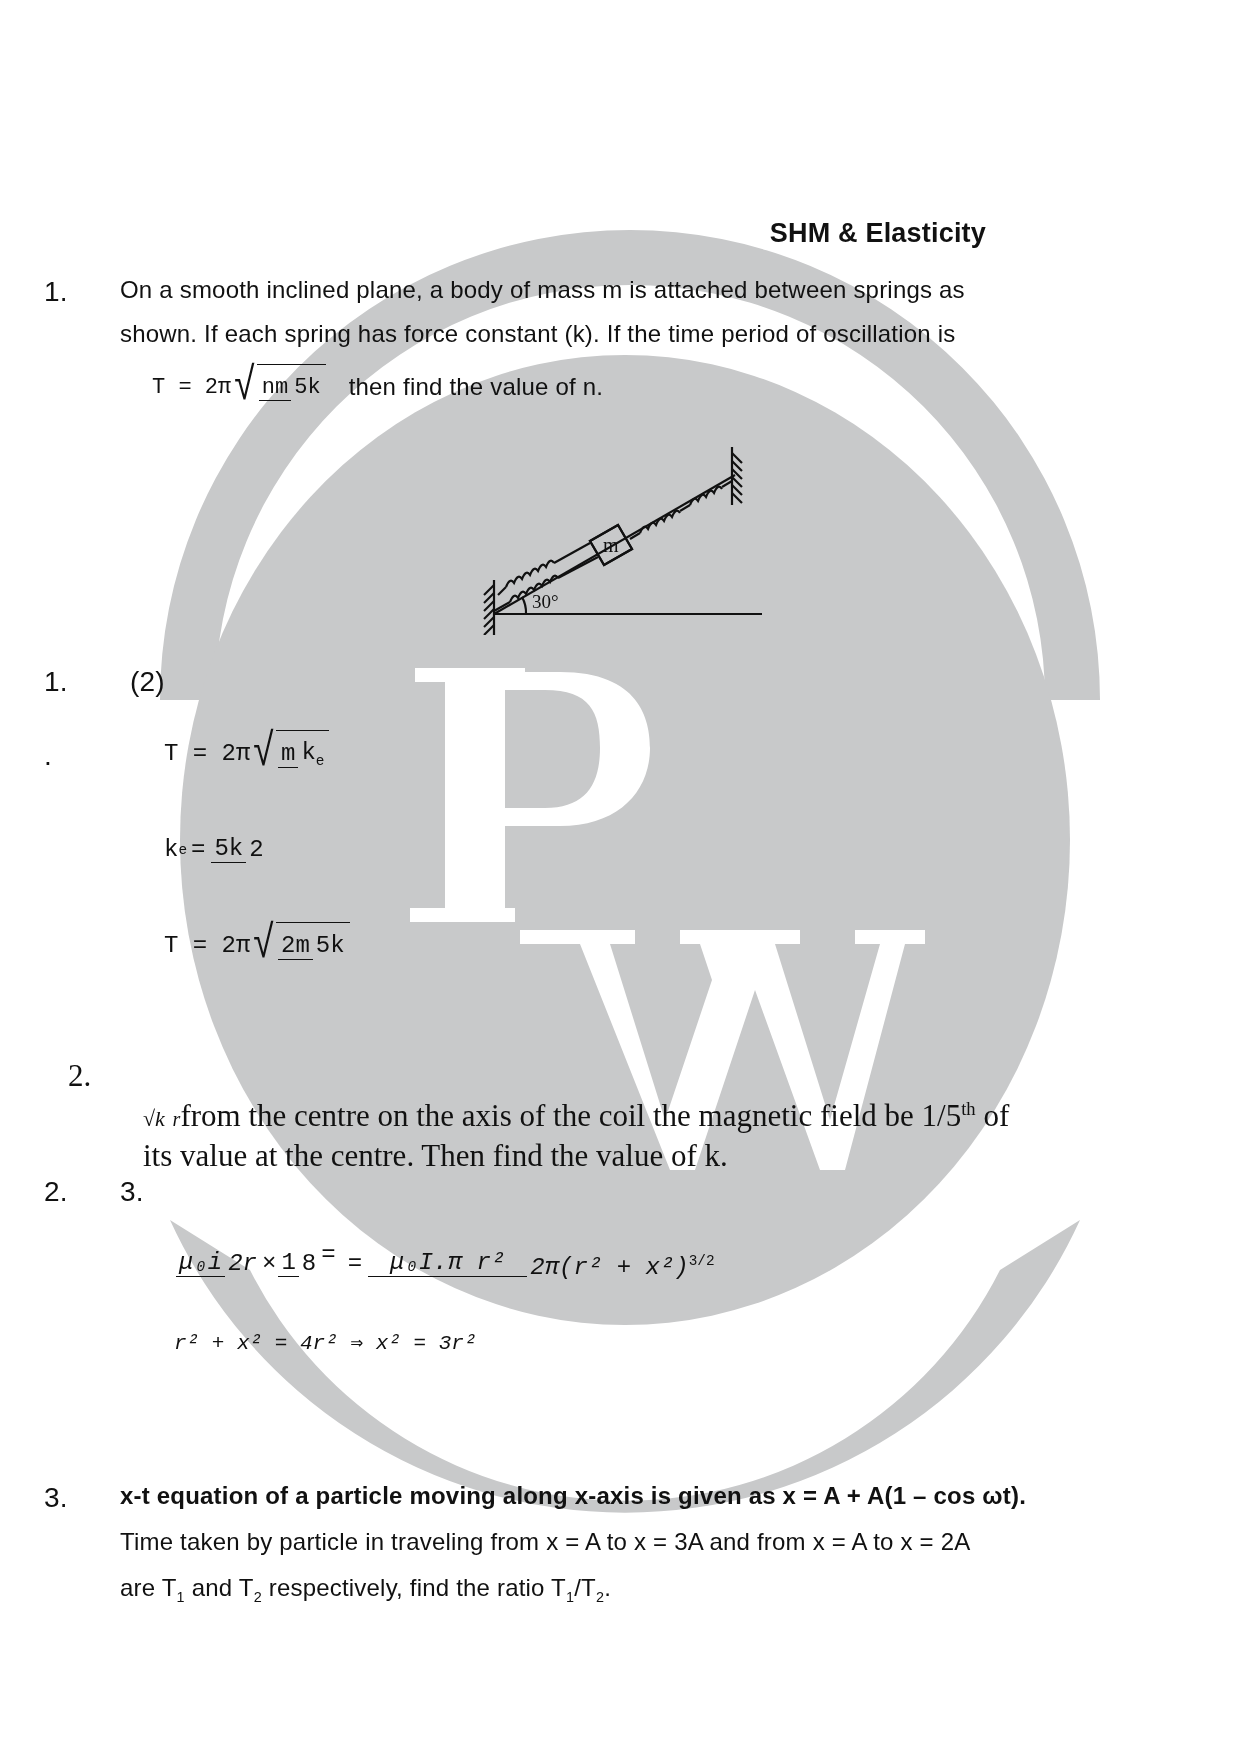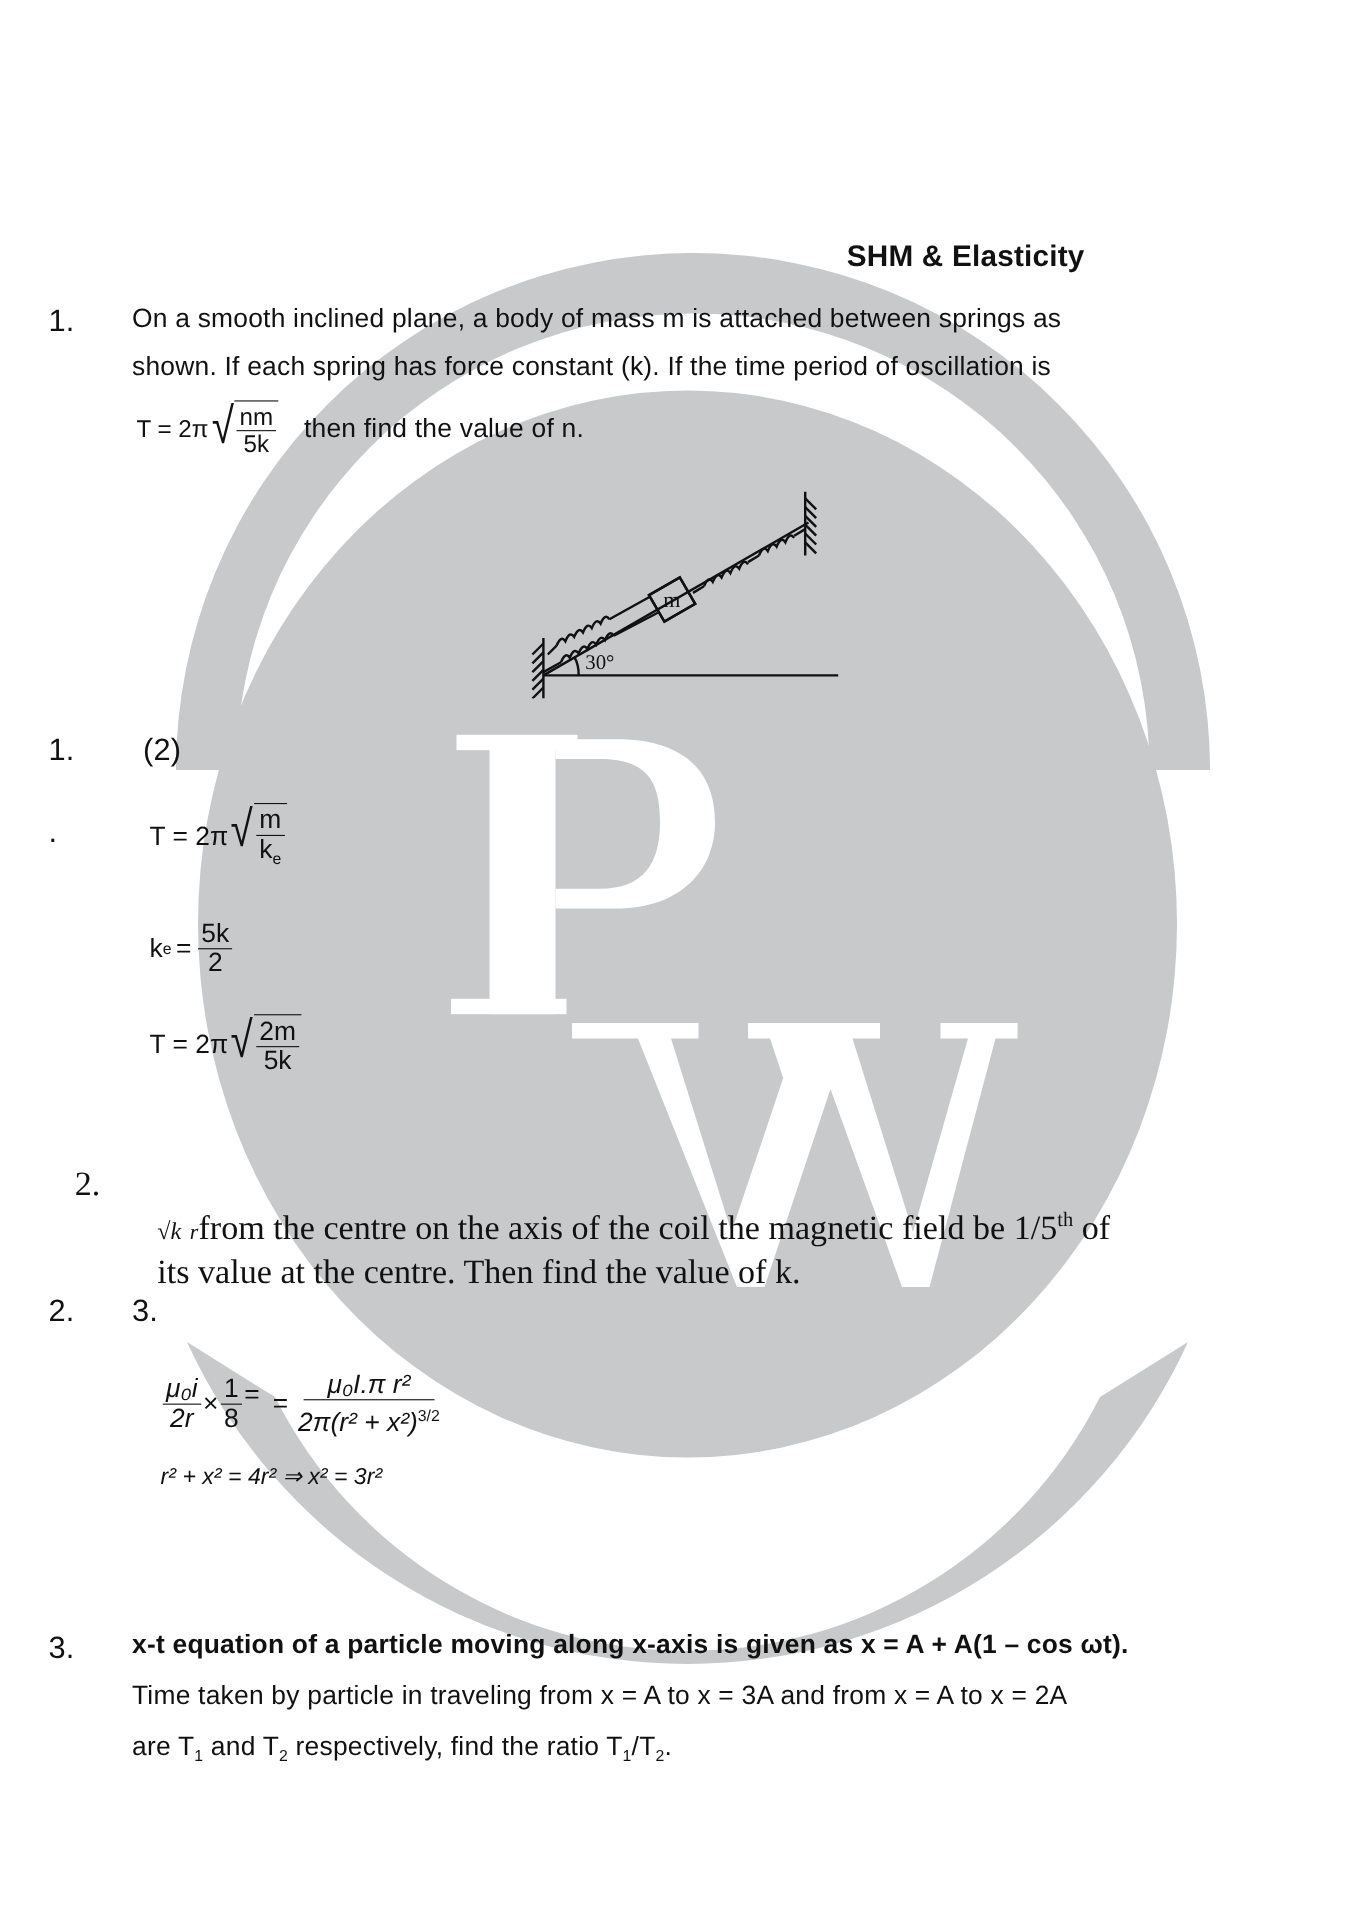--- a/index.html
+++ b/index.html
@@ -4,22 +4,22 @@
 <style>
   html, body { margin: 0; padding: 0; background: #ffffff; }
   body { width: 1240px; height: 1754px; position: relative; overflow: hidden; font-family: "Liberation Sans", sans-serif; color: #111; }
   .wm { position: absolute; left: 0; top: 0; width: 1240px; height: 1754px; z-index: 0; }
   .layer { position: absolute; left: 0; top: 0; width: 1240px; height: 1754px; z-index: 1; }
   .abs { position: absolute; white-space: nowrap; }
   .sans { font-family: "Liberation Sans", "DejaVu Sans", sans-serif; font-size: 28px; letter-spacing: 0.2px; }
   .title { font-weight: bold; font-size: 27px; }
   .num { font-size: 28px; }
   .qtext { font-size: 24px; }
-  .math { font-family: Liberation Sans, sans-serif; font-size: 24px; color: #111; display: flex; align-items: center; }
-  .frac { display: inline-flex; flex-direction: column; align-items: center; margin: 0 2px; }
+  .math { font-family: Liberation Mono, monospace; font-size: 24px; color: #111; display: flex; align-items: center; margin-left: 28px; }
+  .frac { display: inline-flex; flex-direction: row; align-items: center; margin: 0 2px; }
   .frac .n { border-bottom: 1.5px solid #111; padding: 0 3px; line-height: 1.1; }
   .frac .d { padding: 0 3px; line-height: 1.1; }
   .sqrt { display: inline-flex; align-items: stretch; }
   .sqrt .rad { font-size: 46px; line-height: 1; transform: scaleX(0.8); margin-right: -2px; }
   .sqrt .body { border-top: 1.5px solid #111; display: inline-flex; align-items: center; padding-top: 2px; }
   sub, sup { font-size: 0.6em; }
   .q2 { font-family: "Liberation Serif", "DejaVu Serif", serif; font-size: 31px; }
   .ital { font-style: italic; }
 </style>
 </head>

